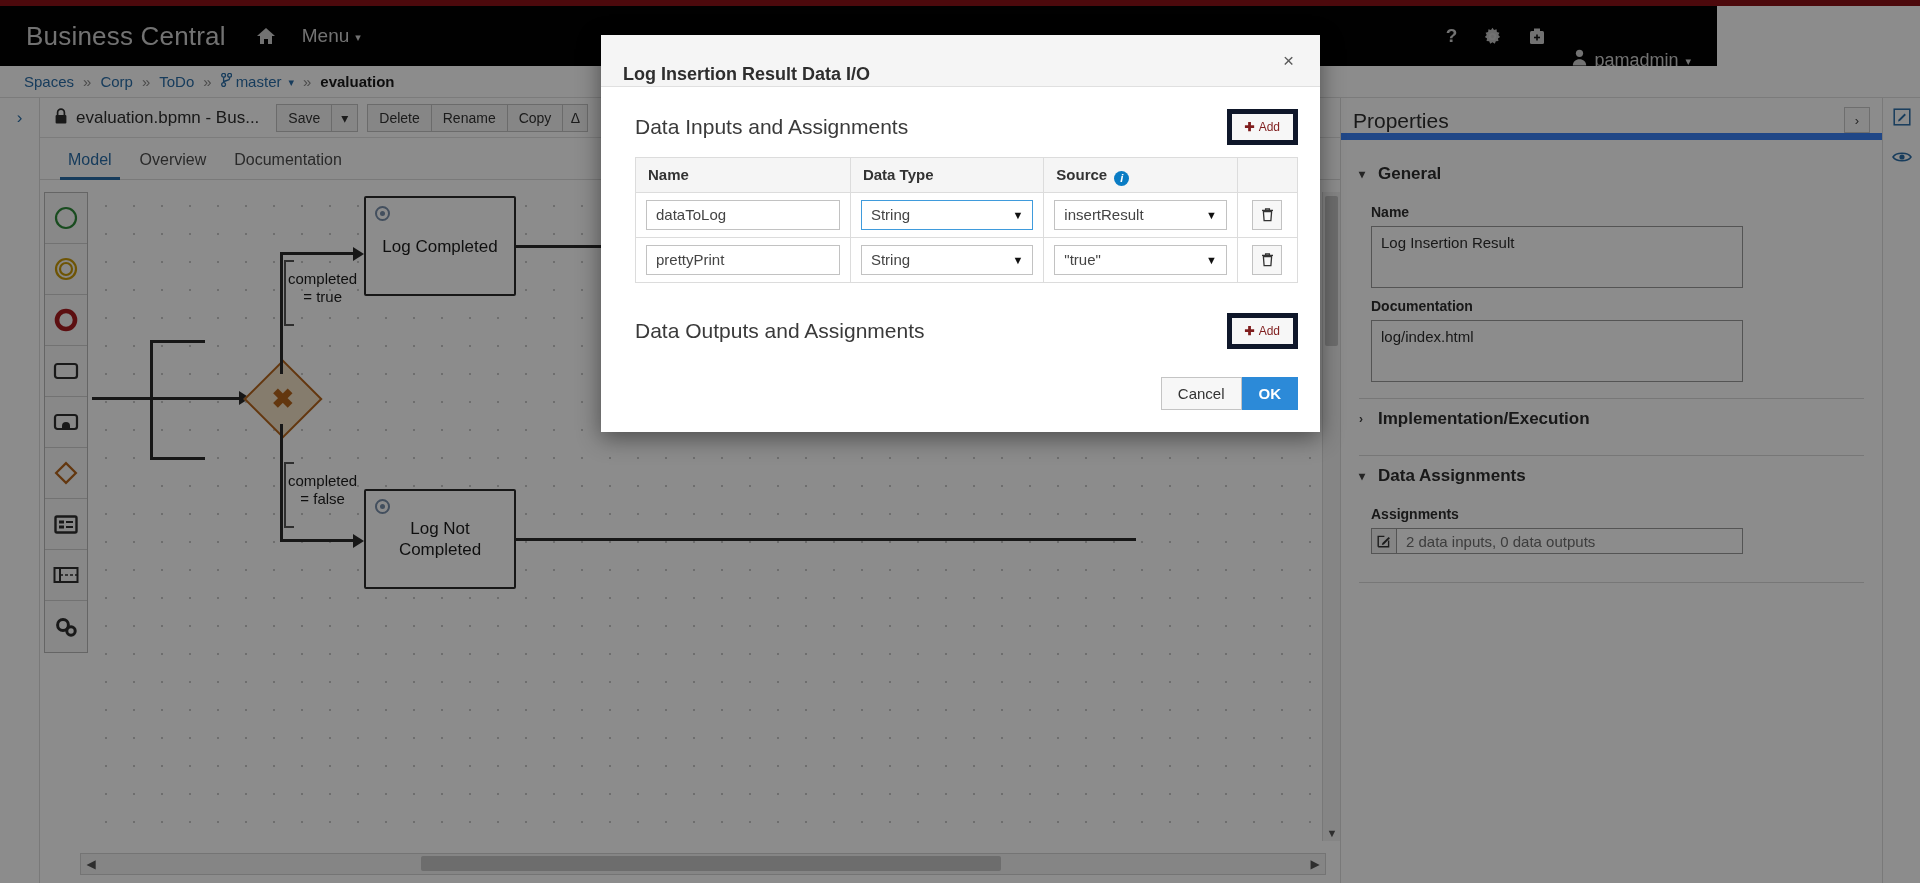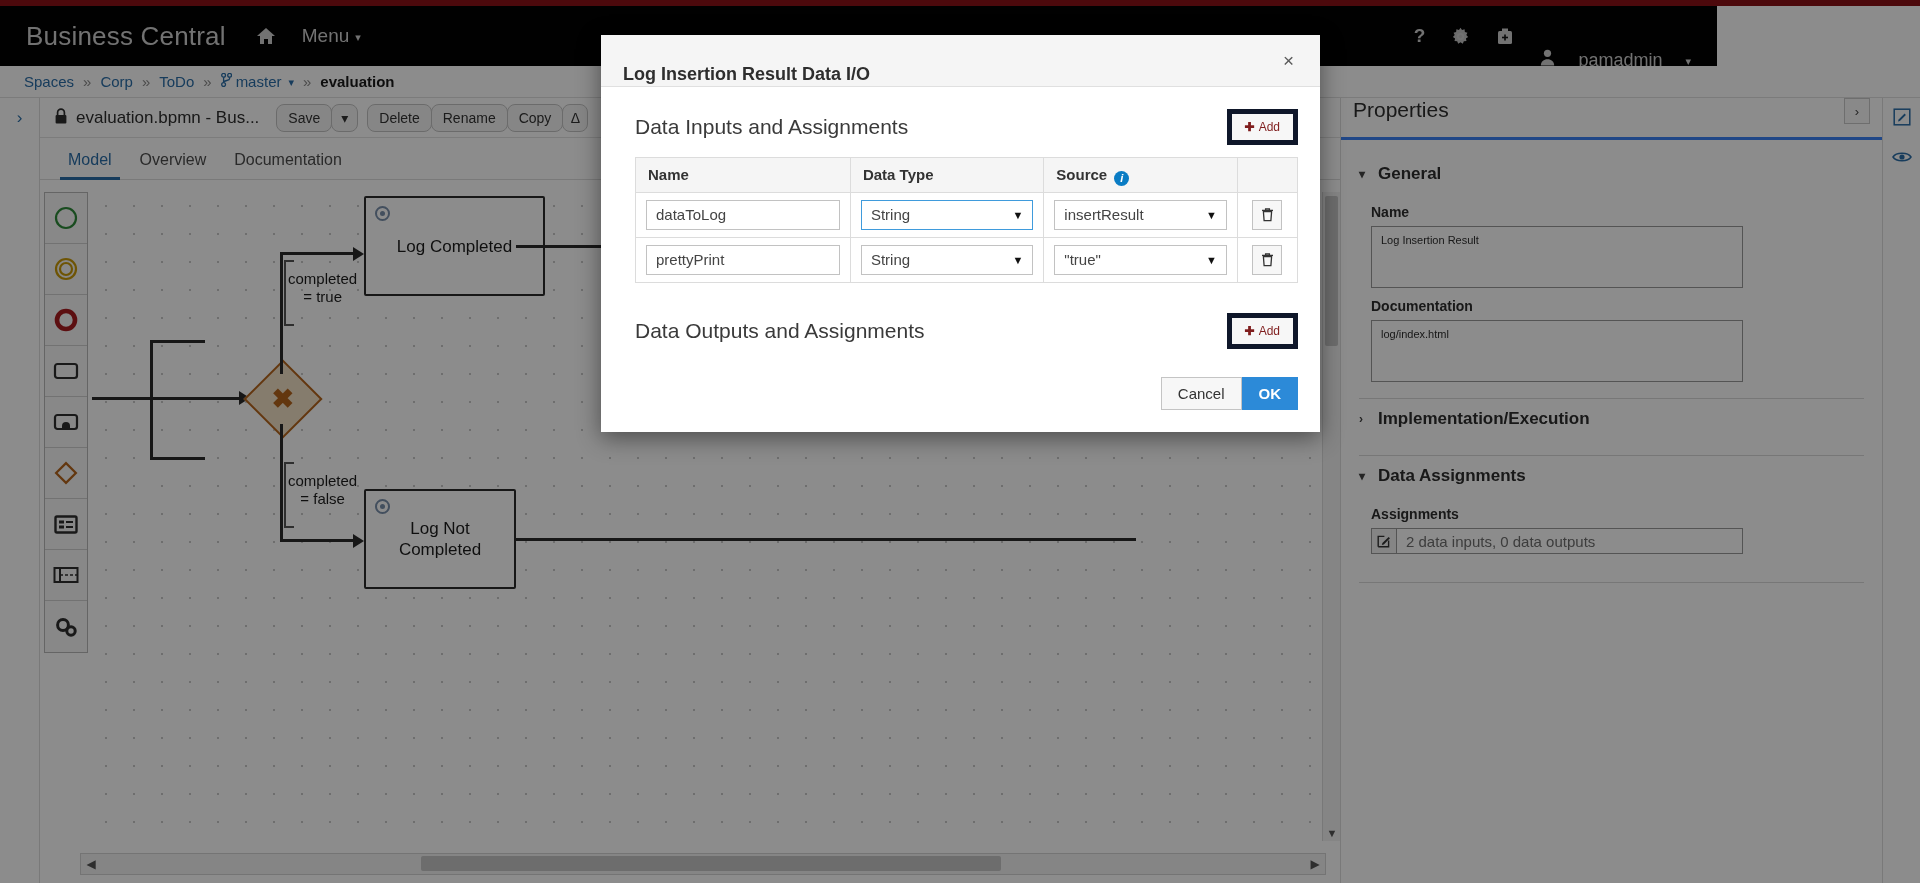--- a/index.html
+++ b/index.html
@@ -33,21 +33,21 @@
   .mh-menu {
     margin-left: 26px; color: #cfcfcf; font-size: 19px; cursor: pointer;
     display: flex; align-items: center; gap: 6px;
   }
   .caret-d { font-size: 11px; position: relative; top: 1px; }
   .mh-right {
     margin-left: auto; display: flex; align-items: center; gap: 26px;
     margin-right: 26px; color: #cfcfcf; font-size: 17px;
   }
   .mh-right .ic { cursor: pointer; display:flex; align-items:center; }
-  .mh-user { display: flex; align-items: center; gap: 23px; font-size: 18px; cursor: pointer; margin-top: 48px; }
+  .mh-user { display: flex; align-items: center; gap: 7px; font-size: 18px; cursor: pointer; margin-top: 48px; }
 
   
   .crumbbar {
     position: absolute; top: 66px; left: 0; width: 1920px; height: 32px;
     background: #fff; display: flex; align-items: center;
     padding-left: 24px; font-size: 15px; color: #4d4d4d;
     border-bottom: 1px solid #e0e0e0;
   }
   .crumb { color: #2b6ea8; cursor: pointer; }
   .crumb.current { color: #1a1a1a; font-weight: bold; cursor: default; }
@@ -74,21 +74,21 @@
   }
   .lock-ic { margin-right: 8px; color: #2e2e2e; font-size: 15px; }
   .file-name { font-size: 17px; color: #2e2e2e; margin-right: 18px; white-space: nowrap; }
   .btn {
     font-family: "Liberation Sans", sans-serif;
     font-size: 14px; color: #333; background: #f5f5f5;
     border: 1px solid #c4c4c4; padding: 4px 11px; cursor: pointer;
     height: 28px; line-height: 18px; white-space: nowrap;
   }
   .btn-group { display: flex; }
-  .btn-group .btn { margin-left: -1px; border-radius: 8px; }
+  .btn-group .btn { margin-left: -1px; }
   .btn-sep { width: 10px; }
 
   .tabs {
     height: 42px; display: flex; align-items: flex-end;
     border-bottom: 1px solid #dcdcdc; padding-left: 14px; background:#fff;
   }
   .tab {
     font-size: 16px; color: #4d4d4d; padding: 0 14px 10px 14px;
     cursor: pointer; position: relative;
   }
@@ -180,39 +180,39 @@
     position: absolute; border-left: 2px solid #555; border-top: 2px solid #555;
     border-bottom: 2px solid #555; width: 10px;
   }
 
   
   .props {
     position: absolute; left: 1340px; top: 0; width: 542px; height: 785px;
     background: #fff; border-left: 1px solid #dcdcdc;
   }
   .props-head {
-    height: 42px; display: flex; align-items: flex-start;
-    border-bottom: 3px solid #3b82f6; padding: 0 12px;
+    height: 42px; display: flex; align-items: flex-end;
+    border-bottom: 7px solid #3b82f6; padding: 0 12px;
   }
   .props-title { font-size: 21px; color: #2e2e2e; }
   .props-expand {
     margin-left: auto; width: 26px; height: 26px; border: 1px solid #c8c8c8;
     background: #fafafa; display: flex; align-items: center; justify-content: center;
     font-size: 13px; color: #444; cursor: pointer;
   }
   .props-body { padding: 14px 18px 0 18px; }
   .sect-head {
     display: flex; align-items: center; gap: 9px; font-size: 17px;
     color: #2e2e2e; font-weight: bold; padding: 10px 0; cursor: pointer;
   }
   .chev { font-size: 12px; color: #444; width: 10px; }
   .field-label { font-size: 14px; color: #2e2e2e; font-weight: bold; margin: 10px 0 6px 12px; }
   .ta {
     margin-left: 12px; width: 372px; height: 62px; border: 1px solid #9a9a9a;
-    background: #fff; font-family: "Liberation Sans", sans-serif; font-size: 11px;
+    background: #fff; font-family: "Liberation Sans", sans-serif; font-size: 15px;
     color: #2e2e2e; padding: 7px 9px; resize: none; display: block;
   }
   .ta-wrap { position: relative; }
   .divider { height: 1px; background: #d9d9d9; margin: 16px 0 0 0; }
   .assign-row { display: flex; margin-left: 12px; margin-top: 6px; width: 372px; }
   .assign-btn {
     width: 26px; height: 26px; border: 1px solid #9a9a9a; background: #f3f3f3;
     display:flex; align-items:center; justify-content:center;
     font-size: 13px; color: #333; cursor: pointer;
   }
@@ -483,21 +483,21 @@
 
         <div class="flow" style="left:188px; top:232px; width:3px; height:118px;"></div>
         <div class="flow" style="left:188px; top:347px; width:78px; height:3px;"></div>
         <div class="arrowhead" style="left:261px; top:342px;"></div>
         <div class="bracket" style="left:192px; top:270px; height:66px;"></div>
         <div class="flow-label" style="left:196px; top:280px;">
           <div>completed</div>
           <div>= false</div>
         </div>
 
-        <div class="bpmn-task" style="left:272px; top:4px; width:181px; height:100px;">
+        <div class="bpmn-task" style="left:272px; top:4px; width:152px; height:100px;">
           <span class="task-badge"></span>
           <span>Log Completed</span>
         </div>
         <div class="flow" style="left:424px; top:53px; width:620px; height:3px;"></div>
 
         <div class="bpmn-task" style="left:272px; top:297px; width:152px; height:100px;">
           <span class="task-badge"></span>
           <span style="padding:0 14px;">Log Not Completed</span>
         </div>
         <div class="flow" style="left:424px; top:346px; width:620px; height:3px;"></div>

